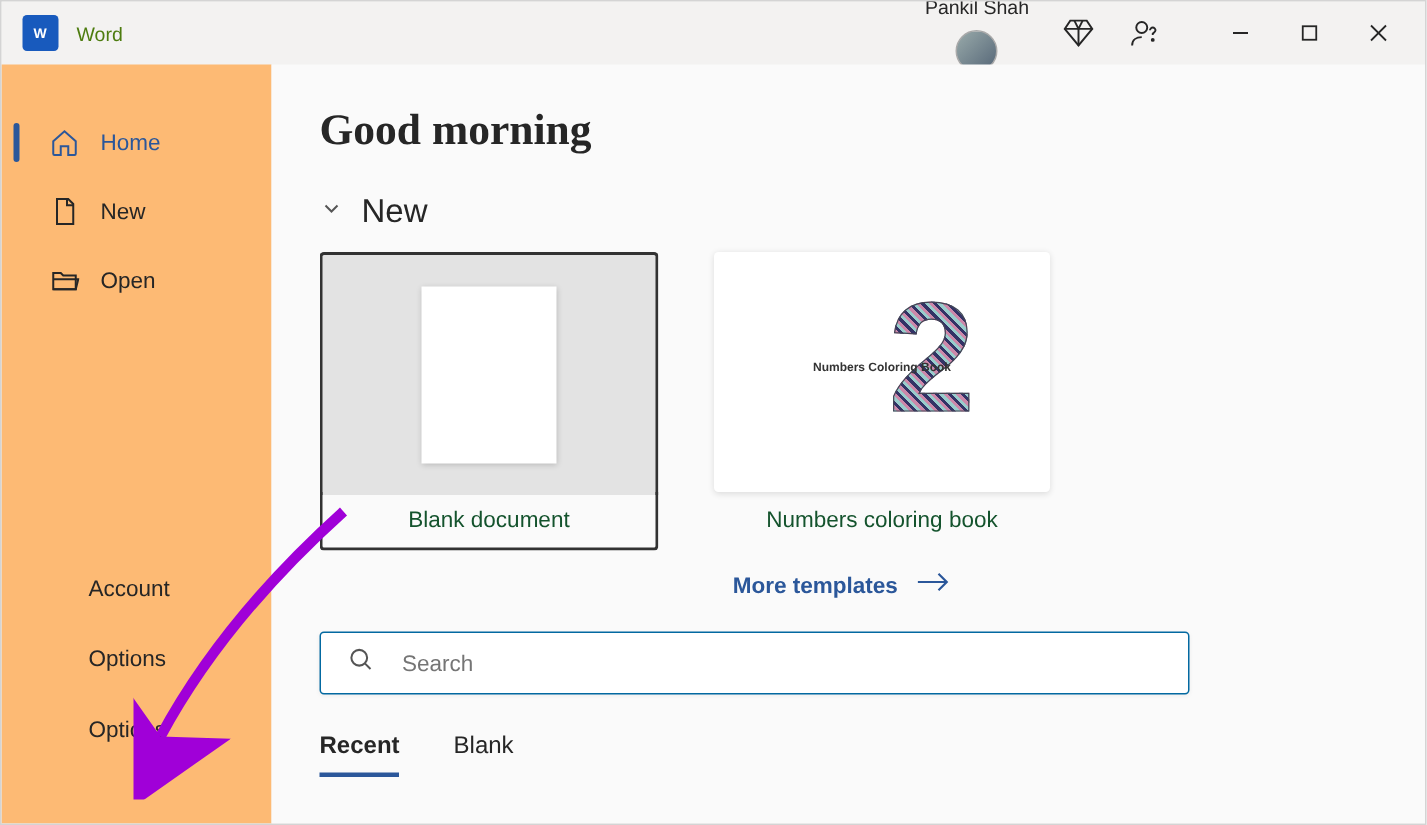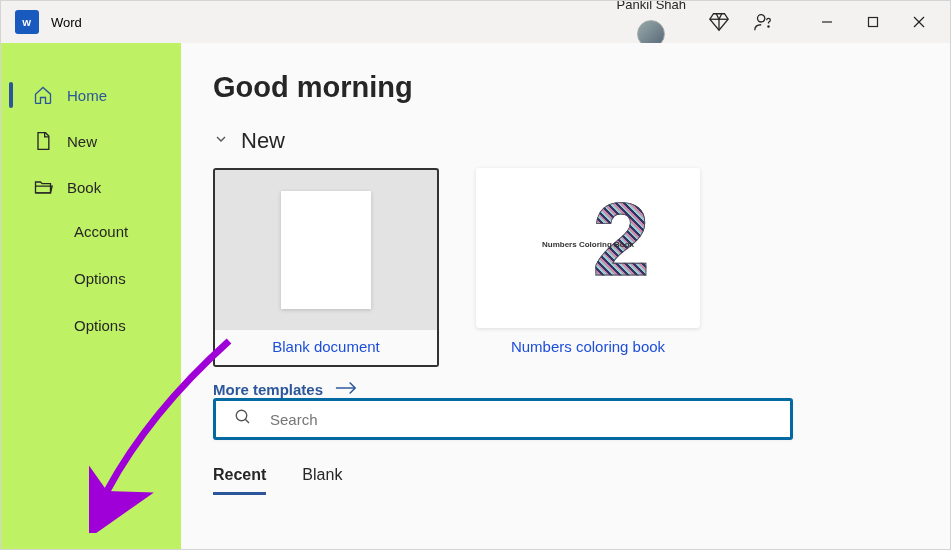--- a/index.html
+++ b/index.html
@@ -1,62 +1,62 @@
 <!DOCTYPE html>
 <html><head>
   <meta charset="utf-8">
   <style>
     * { box-sizing: border-box; margin: 0; padding: 0; font-family: 'Segoe UI', Arial, sans-serif; }
     body { width: 951px; height: 550px; background: #f3f2f1; overflow: hidden; position: relative; border: 1px solid #d4d4d4; }
     
     .titlebar { height: 42px; display: flex; align-items: center; justify-content: space-between; padding: 0 0 0 14px; background: #f3f2f1; }
     .titlebar-left { display: flex; align-items: center; gap: 12px; }
     .word-badge { width: 24px; height: 24px; background: #185abd; color: #fff; display: flex; align-items: center; justify-content: center; font-weight: 600; font-size: 14px; border-radius: 3px; }
-    .app-title { font-size: 13px; color: #000000; text-align: center; }
+    .app-title { font-size: 13px; color: #4d7c0f; text-align: center; }
     .titlebar-right { display: flex; align-items: center; gap: 22px; padding-right: 8px; }
     .user { display: flex; align-items: center; gap: 8px; font-size: 13px; color: #262626; flex-direction: column; }
     .avatar { width: 28px; height: 28px; border-radius: 50%; background: linear-gradient(135deg,#9aa,#567); border: 1px solid #aaa; }
     .tb-icon { width: 22px; height: 22px; display: flex; align-items: center; justify-content: center; color: #262626; }
     .win-controls { display: flex; gap: 0; margin-left: 8px; }
     .win-btn { width: 46px; height: 42px; display: flex; align-items: center; justify-content: center; font-size: 14px; color: #262626; }
     
     .body-row { display: flex; height: calc(100% - 42px); }
     
-    .sidebar { width: 180px; background: #bef264; display: flex; flex-direction: column; padding: 30px 0 40px 0; }
+    .sidebar { width: 180px; background: #fdba74; display: flex; flex-direction: column; justify-content: space-between; padding: 30px 0 40px 0; }
     .nav-top, .nav-bottom { display: flex; flex-direction: column; gap: 2px; }
     .nav-item { display: flex; align-items: center; gap: 14px; padding: 12px 10px 12px 32px; font-size: 15px; color: #262626; cursor: pointer; position: relative; }
     .nav-item.active { color: #2b579a; }
     .nav-item.active::before { content: ''; position: absolute; left: 8px; top: 9px; bottom: 9px; width: 4px; background: #2b579a; border-radius: 2px; }
     .nav-icon { width: 20px; height: 20px; display: flex; align-items: center; justify-content: center; color: inherit; }
-    .nav-bottom .nav-item { padding: 14px 10px 14px 58px; font-size: 15px; margin-left: 15px; }
+    .nav-bottom .nav-item { padding: 14px 10px 14px 58px; font-size: 15px; }
     
     .main { flex: 1; background: #fafafa; padding: 28px 0 0 32px; overflow: hidden; }
-    .greeting { font-size: 29px; font-weight: 600; color: #262626; margin-bottom: 24px; }
+    .greeting { font-size: 29px; font-weight: 600; color: #262626; margin-bottom: 24px; font-family: Liberation Serif, serif; }
     
     .section-head { display: flex; align-items: center; gap: 12px; margin-bottom: 14px; }
     .chevron { color: #555; }
     .section-title { font-size: 22px; font-weight: 400; color: #262626; }
     
     .templates { display: flex; gap: 36px; margin-bottom: 14px; }
     .tpl { width: 226px; display: flex; flex-direction: column; align-items: center; cursor: pointer; }
     .tpl-thumb { width: 226px; height: 162px; background: #e3e3e3; border: 2px solid #323232; border-radius: 3px; display: flex; align-items: center; justify-content: center; margin-bottom: 4px; }
     .tpl.blank .page { width: 90px; height: 118px; background: #fff; box-shadow: 0 1px 4px rgba(0,0,0,0.18); }
     .tpl.notselected .tpl-thumb { background: #fff; border: none; box-shadow: 0 1px 4px rgba(0,0,0,0.12); width: 224px; height: 160px; }
-    .tpl-label { font-size: 15px; color: #1d4ed8; text-align: center; padding: 6px 0 10px; }
+    .tpl-label { font-size: 15px; color: #14532d; text-align: center; padding: 6px 0 10px; }
     .tpl.blank .tpl-label-wrap { border: 2px solid #323232; border-top: none; width: 226px; border-radius: 0 0 3px 3px; margin-top: -6px; padding-top: 4px; }
     .tpl.blank { width: 226px; }
     .tpl.blank .tpl-thumb { border-radius: 3px 3px 0 0; border-bottom: none; }
     .coloring-thumb { width: 100px; height: 110px; background: #fff; position: relative; }
     .coloring-big2 { position: absolute; right: -12px; top: -6px; font-size: 104px; font-weight: 700; line-height: 1; background: repeating-linear-gradient(45deg,#336,#336 2px,#9cc 2px,#9cc 4px,#c8a 4px,#c8a 6px); -webkit-background-clip: text; -webkit-text-fill-color: transparent; background-clip: text; color: transparent; -webkit-text-stroke: 0.8px #445; }
     .coloring-txt { position: absolute; left: 4px; top: 48px; font-size: 8px; font-weight: 700; line-height: 1.1; color: #333; }
     
-    .more-row { display: flex; justify-content: flex-start; padding-right: 42px; }
+    .more-row { display: flex; justify-content: center; padding-right: 42px; margin-bottom: 22px; }
     .more-link { color: #2b579a; font-size: 15px; font-weight: 600; display: flex; align-items: center; gap: 12px; cursor: pointer; }
     
-    .search-box { width: 580px; height: 42px; background: #fff; border: 3px solid #0369a1; border-radius: 3px; display: flex; align-items: center; padding: 0 18px; gap: 18px; margin-bottom: 26px; box-shadow: 0 1px 3px rgba(0,0,0,0.05); }
+    .search-box { width: 580px; height: 42px; background: #fff; border: 1px solid #0369a1; border-radius: 3px; display: flex; align-items: center; padding: 0 18px; gap: 18px; margin-bottom: 26px; box-shadow: 0 1px 3px rgba(0,0,0,0.05); }
     .search-box input { border: none; outline: none; flex: 1; font-size: 15px; color: #555; background: transparent; }
     
     .tabs { display: flex; gap: 36px; font-size: 16px; color: #262626; }
     .tab { padding-bottom: 8px; cursor: pointer; font-weight: 400; text-align: center; }
     .tab.active { font-weight: 600; border-bottom: 3px solid #2b579a; }
     
     .arrow-anno { position: absolute; left: 88px; top: 332px; pointer-events: none; }
   </style>
 </head>
 <body>
@@ -132,21 +132,21 @@
         </span>
         <span>New</span>
       </div>
       <div class="nav-item">
         <span class="nav-icon">
           <svg width="20" height="20" viewBox="0 0 24 24" fill="none" stroke="currentColor" stroke-width="1.6">
               <path d="M3 6h6l2 2h10v11H3V6z"></path>
               <path d="M3 11h20l-2 8H3"></path>
             </svg>
         </span>
-        <span>Book</span>
+        <span>Open</span>
       </div>
     </div>
     <div class="nav-bottom">
       <div class="nav-item">
         <span>Account</span>
       </div>
       <div class="nav-item">
         <span>Options</span>
       </div>
       <div class="nav-item">

